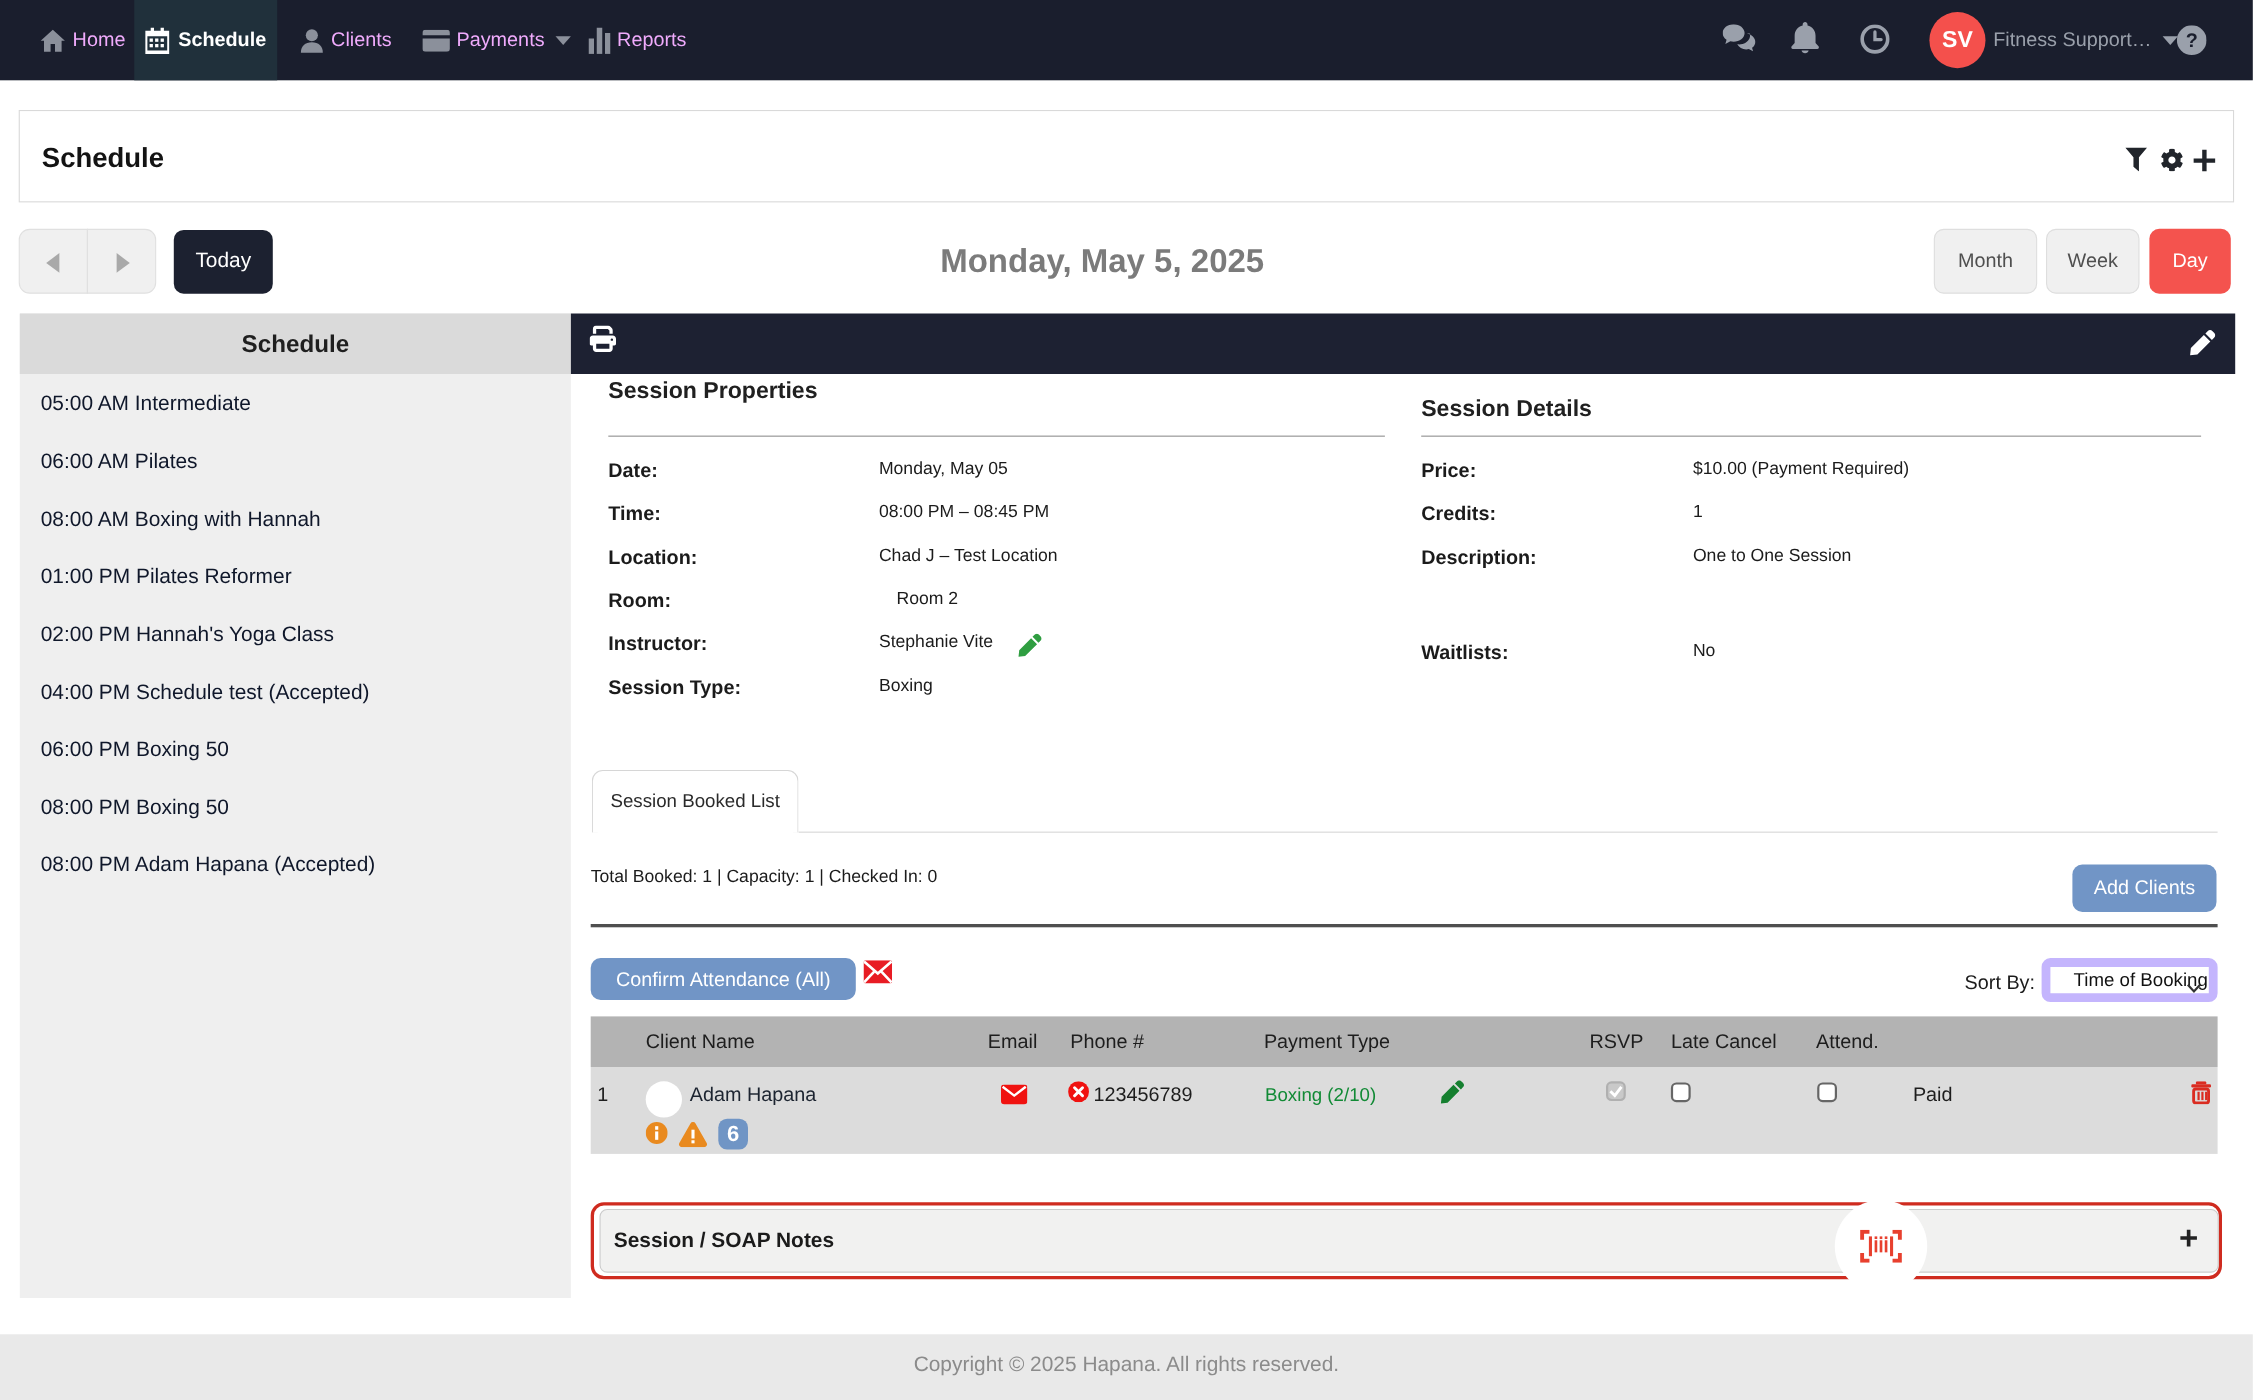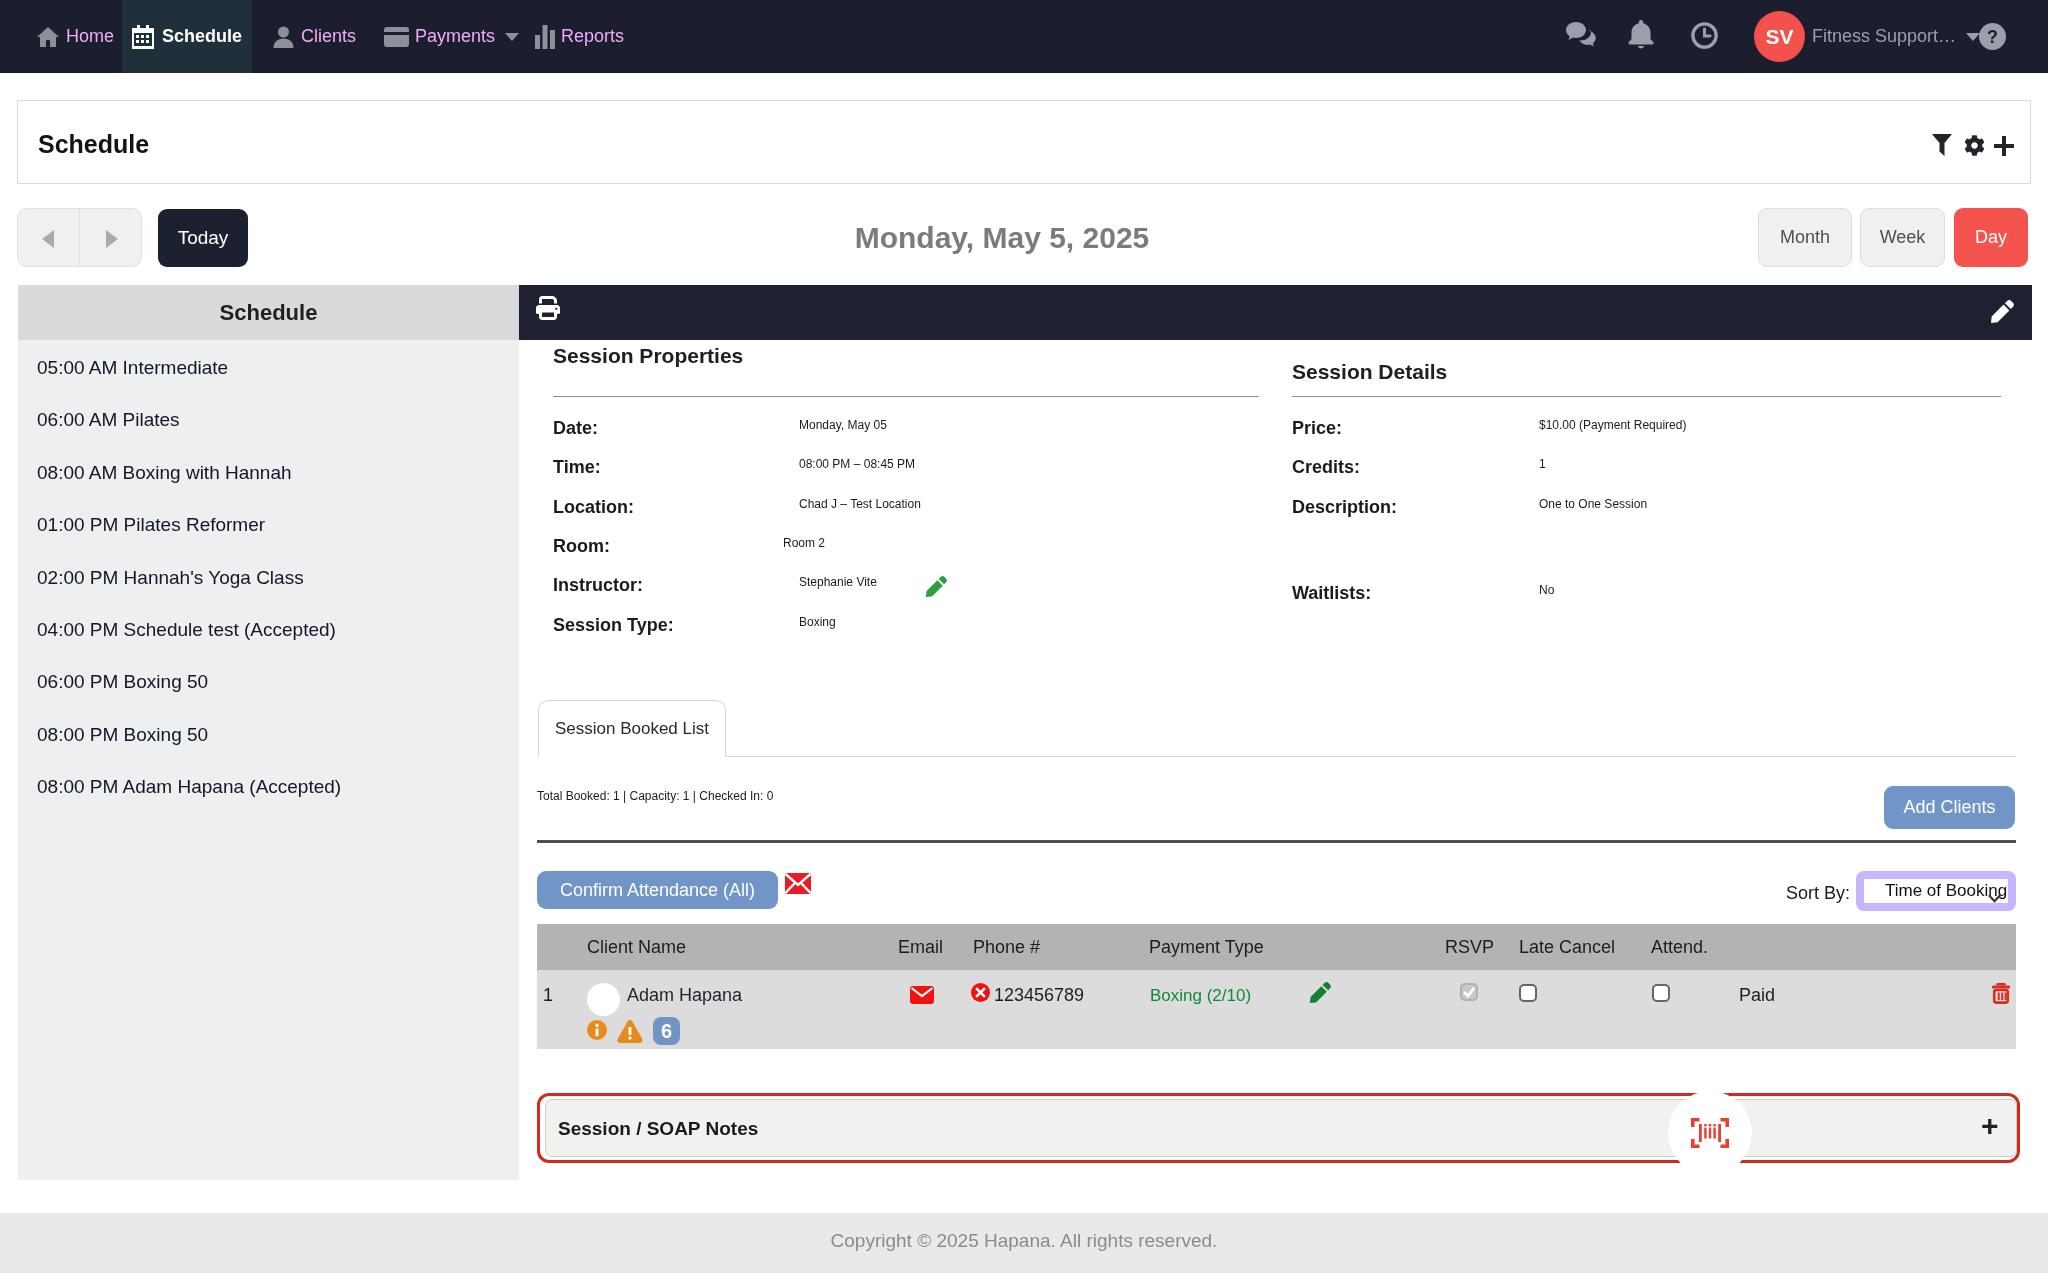--- a/index.html
+++ b/index.html
@@ -40,21 +40,21 @@
 #sidebar ul { list-style:none; position:absolute; top:57px; left:19px; right:10px; }
 #sidebar li { font-size:19px; color:#0f172a; height:52.4px; line-height:52.4px; white-space:nowrap; }
 
 #mainbar { position:absolute; left:519px; top:285px; width:1513px; height:55px; background:#1d2132; }
 #mainbar .ttl { position:absolute; left:0; top:15px; width:100%; text-align:center; color:#fff; font-size:23px; font-weight:bold; }
 #main { position:absolute; left:519px; top:340px; width:1513px; height:840px; background:#fff; }
 
 .sechead { position:absolute; font-size:21px; font-weight:bold; color:#202020; }
 .secline { position:absolute; height:1px; background:#8f8f8f; }
 .lbl { position:absolute; font-size:18px; font-weight:bold; color:#1b1b1b; white-space:nowrap; }
-.val { position:absolute; font-size:12px; color:#1b1b1b; white-space:nowrap; }
+.val { position:absolute; font-size:16px; color:#1b1b1b; white-space:nowrap; }
 
 
 #tab { position:absolute; left:19px; top:360px; width:188px; height:57px; background:#fff; border:1px solid #d6d6d6; border-bottom:none; border-radius:10px 10px 0 0; display:flex; align-items:center; justify-content:center; font-size:17px; color:#2a2a2a; white-space:nowrap; }
 #tabline { position:absolute; left:207px; top:416px; width:1290px; height:1px; background:#d6d6d6; }
 
 .bluebtn { position:absolute; background:#7195c6; border-radius:9px; color:#fff; font-size:18px; display:flex; align-items:center; justify-content:center; white-space:nowrap; }
 #divider { position:absolute; left:18px; top:500px; width:1479px; height:2.5px; background:#4f4f4f; }
 
 #sortlbl { position:absolute; left:1267px; top:543px; font-size:18px; color:#1b1b1b; }
 #select { position:absolute; left:1337px; top:531px; width:160px; height:40px; border:8px solid #c4b5fd; border-radius:8px; background:#fff; font-size:17px; color:#111; display:flex; align-items:center; padding-left:21px; white-space:nowrap; }
@@ -197,21 +197,21 @@
 <div id="main">
   <div class="sechead" style="left:34px; top:4px;">Session Properties</div>
   <div class="secline" style="left:34px; top:56px; width:706px;"></div>
   <div class="lbl" style="left:34px; top:78px;">Date:</div>
     <div class="val" style="left:280px; top:78px;">Monday, May 05</div>
   <div class="lbl" style="left:34px; top:117px;">Time:</div>
     <div class="val" style="left:280px; top:117px;">08:00 PM – 08:45 PM</div>
   <div class="lbl" style="left:34px; top:157px;">Location:</div>
     <div class="val" style="left:280px; top:157px;">Chad J – Test Location</div>
   <div class="lbl" style="left:34px; top:196px;">Room:</div>
-    <div class="val" style="left:264px; top:196px;text-align:right;">Room 2</div>
+    <div class="val" style="left:296px; top:196px;text-align:right;">Room 2</div>
   <div class="lbl" style="left:34px; top:235px;">Instructor:</div>
     <div class="val" style="left:280px; top:235px;">Stephanie Vite</div>
   <svg class="abs" style="left:406px; top:236px;" width="22" height="22" viewBox="0 0 24 24" fill="#2f9e41">
       <path d="M16.9 1.2 a3.2 3.2 0 0 1 4.5 0 l1.4 1.4 a3.2 3.2 0 0 1 0 4.5 l-2 2 -5.9-5.9 z M13.5 4.6 l5.9 5.9 L7.6 22.3 1 23 l0.7-6.6 z"></path>
     </svg>
   <div class="lbl" style="left:34px; top:275px;">Session Type:</div>
     <div class="val" style="left:280px; top:275px;">Boxing</div>
 
   <div class="sechead" style="left:773px; top:20px;">Session Details</div>
   <div class="secline" style="left:773px; top:56px; width:709px;"></div>

